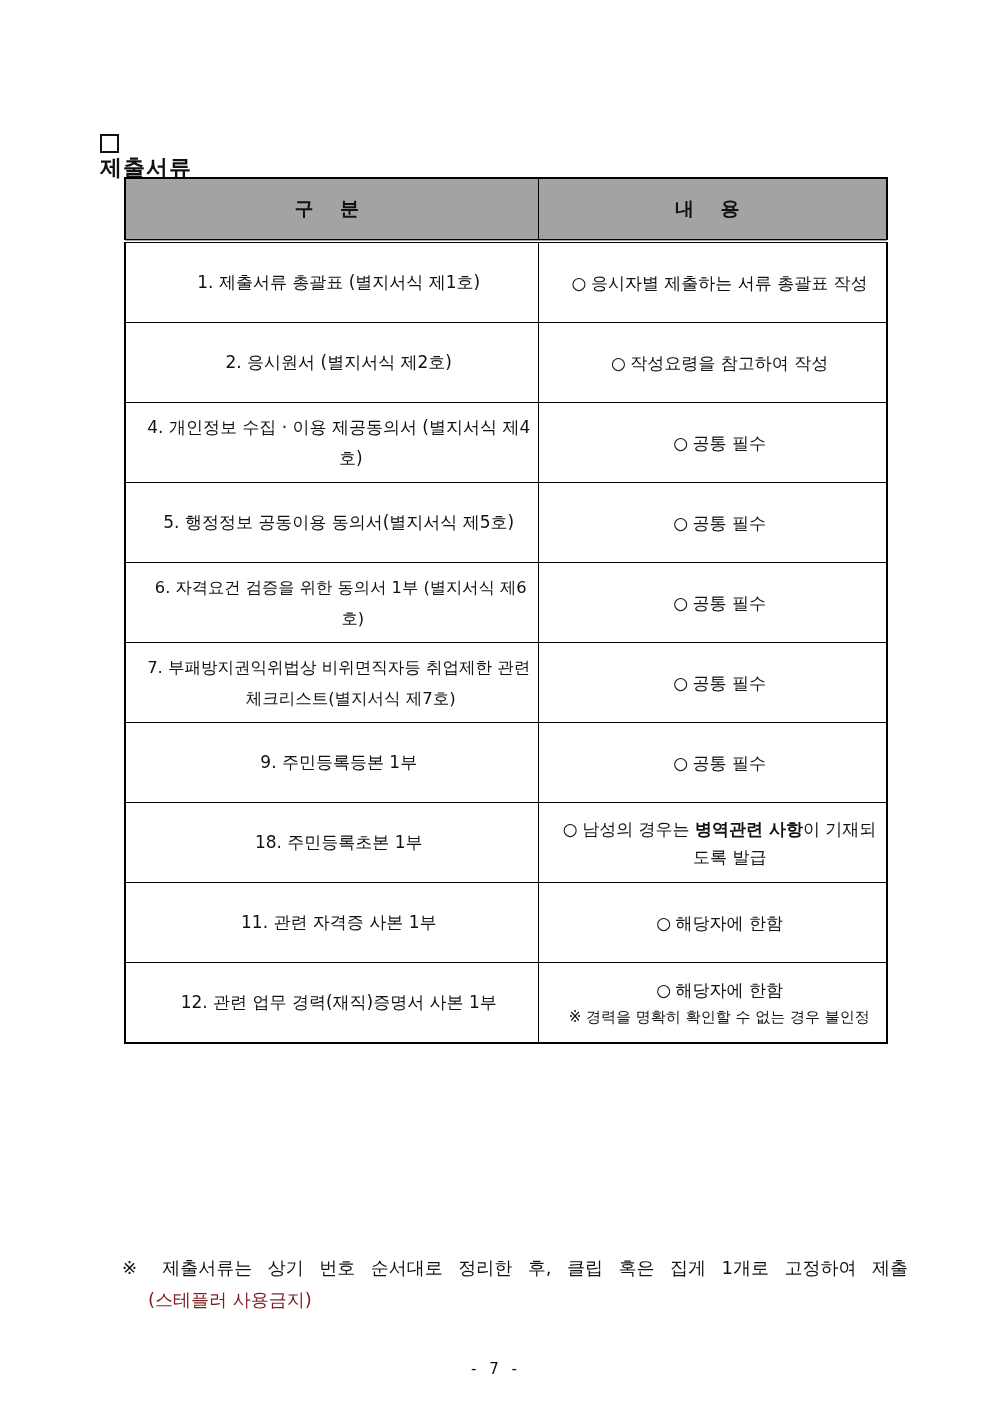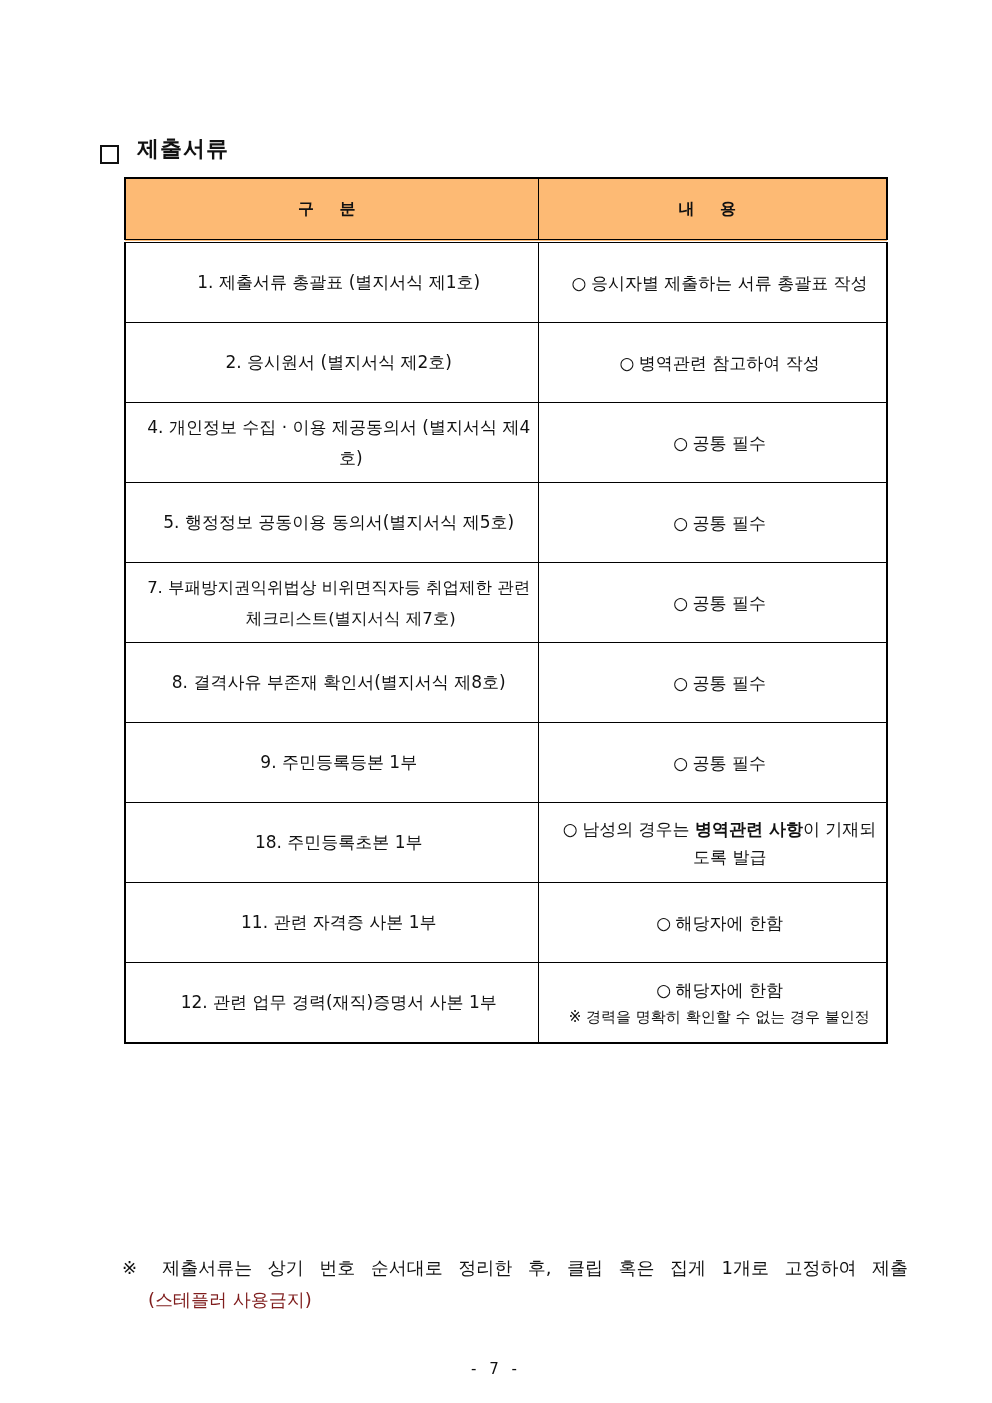--- a/index.html
+++ b/index.html
@@ -1,22 +1,22 @@
 <!DOCTYPE html>
 <html><head>
 <meta charset="utf-8">
 <style>
   html, body { margin: 0; padding: 0; background: #ffffff; }
   body { width: 992px; height: 1403px; position: relative; font-family: "DejaVu Sans", "Liberation Sans", sans-serif; color: #111; overflow: hidden; }
-  .section-title { position: absolute; left: 100px; top: 134px; display: flex; align-items: flex-end; }
+  .section-title { position: absolute; left: 100px; top: 134px; display: flex; align-items: flex-start; flex-direction: column; }
   .checkbox { width: 19px; height: 19px; border: 2px solid #111; box-sizing: border-box; margin-right: 18px; }
   .section-title-text { font-family: "DejaVu Serif", "Liberation Serif", serif; font-size: 22px; font-weight: bold; letter-spacing: 1px; }
   table.docs { position: absolute; left: 124px; top: 177px; width: 762px; border-collapse: collapse; border: 2px solid #000; table-layout: fixed; }
   table.docs td, table.docs th { border: 1px solid #000; font-size: 17px; vertical-align: middle; padding: 0; }
-  table.docs th { background: #fdba74; height: 60px; font-weight: bold; font-size: 16px; letter-spacing: 10px; text-align: center; border-bottom: 4px double #000; }
+  table.docs th { background: #a3a3a3; height: 60px; font-weight: bold; font-size: 19px; letter-spacing: 10px; text-align: center; border-bottom: 4px double #000; }
   table.docs td { height: 79px; text-align: center; }
   td.left { padding-left: 20px !important; padding-right: 6px !important; line-height: 31px; }
   td.right { padding-left: 14px !important; padding-right: 4px !important; line-height: 28px; margin-top: 31px; }
   .hang { padding-left: 24px; text-indent: -24px; display: block; }
   .hang-r { padding-left: 25px; text-indent: -25px; display: block; }
   .bullet { display: inline-block; width: 24px; text-indent: 0; }
   .note-small { display: block; font-size: 15px; padding-left: 4px; line-height: 26px; }
   b { font-weight: bold; }
   .footnote { position: absolute; left: 122px; top: 1252px; width: 786px; font-size: 18px; line-height: 32px; }
   .footnote .red { color: #7f1d1d; padding-left: 26px; display: block; }
@@ -46,50 +46,50 @@
         </td>
     <td class="right">
           <span class="hang-r"><span class="bullet">○</span><span>응시자별 제출하는 서류 총괄표 작성</span></span>
         </td>
   </tr>
   <tr>
     <td class="left">
           <span class="hang">2. 응시원서 (별지서식 제2호)</span>
         </td>
     <td class="right">
-          <span class="hang-r"><span class="bullet">○</span><span>병역관련 참고하여 작성</span></span>
+          <span class="hang-r"><span class="bullet">○</span><span>작성요령을 참고하여 작성</span></span>
         </td>
   </tr>
   <tr>
     <td class="left">
           <span class="hang">4. 개인정보 수집 · 이용 제공동의서 (별지서식 제4호)</span>
         </td>
     <td class="right">
           <span class="hang-r"><span class="bullet">○</span><span>공통 필수</span></span>
         </td>
   </tr>
   <tr>
     <td class="left">
           <span class="hang">5. 행정정보 공동이용 동의서(별지서식 제5호)</span>
         </td>
     <td class="right">
           <span class="hang-r"><span class="bullet">○</span><span>공통 필수</span></span>
         </td>
   </tr>
   <tr>
-    <td class="left">
-          <span class="hang" style="font-size:16.5px;">7. 부패방지권익위법상 비위면직자등 취업제한 관련 체크리스트(별지서식 제7호)</span>
+    <td class="left" style="padding-right:2px !important;">
+          <span class="hang" style="font-size:16.3px;">6. 자격요건 검증을 위한 동의서 1부 (별지서식 제6호)</span>
         </td>
     <td class="right">
           <span class="hang-r"><span class="bullet">○</span><span>공통 필수</span></span>
         </td>
   </tr>
   <tr>
     <td class="left">
-          <span class="hang">8. 결격사유 부존재 확인서(별지서식 제8호)</span>
+          <span class="hang" style="font-size:16.5px;">7. 부패방지권익위법상 비위면직자등 취업제한 관련 체크리스트(별지서식 제7호)</span>
         </td>
     <td class="right">
           <span class="hang-r"><span class="bullet">○</span><span>공통 필수</span></span>
         </td>
   </tr>
   <tr>
     <td class="left">
           <span class="hang">9. 주민등록등본 1부</span>
         </td>
     <td class="right">

